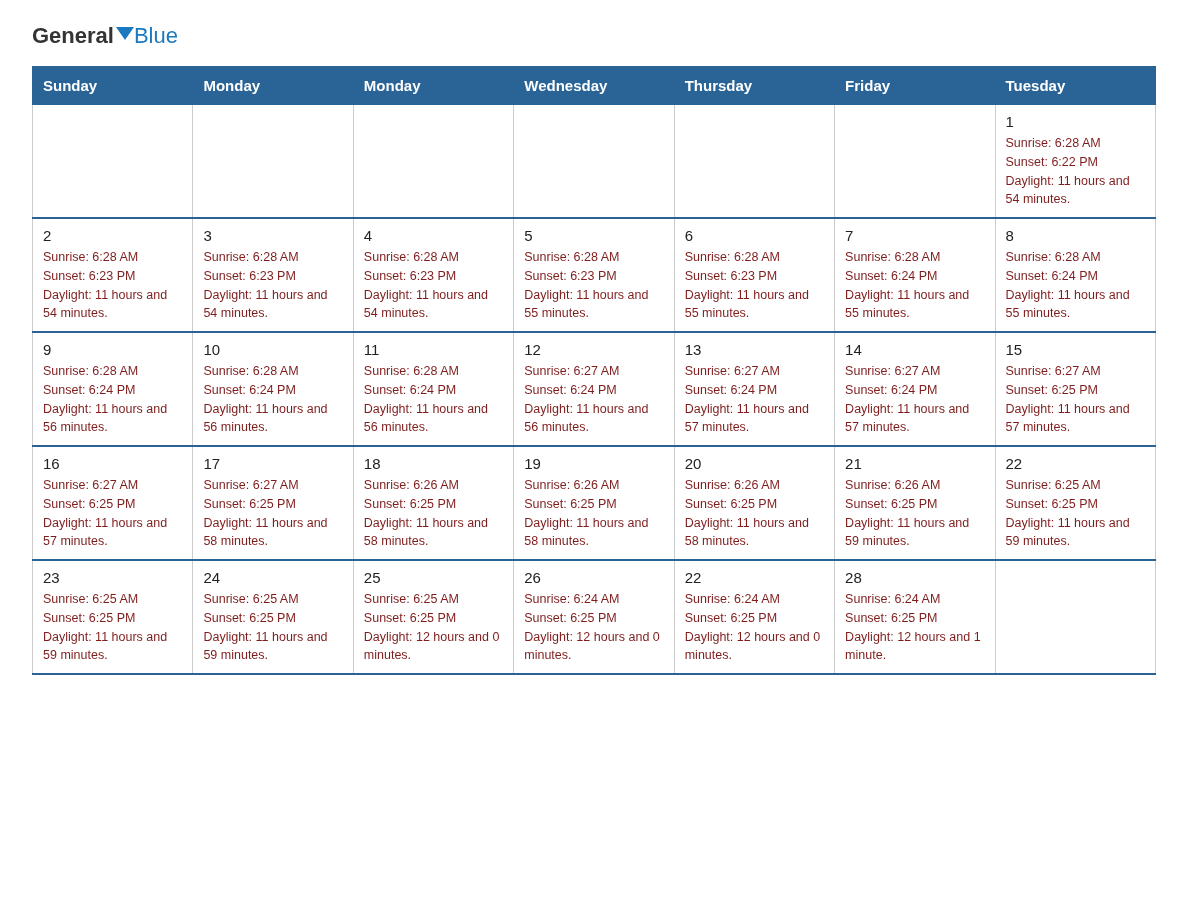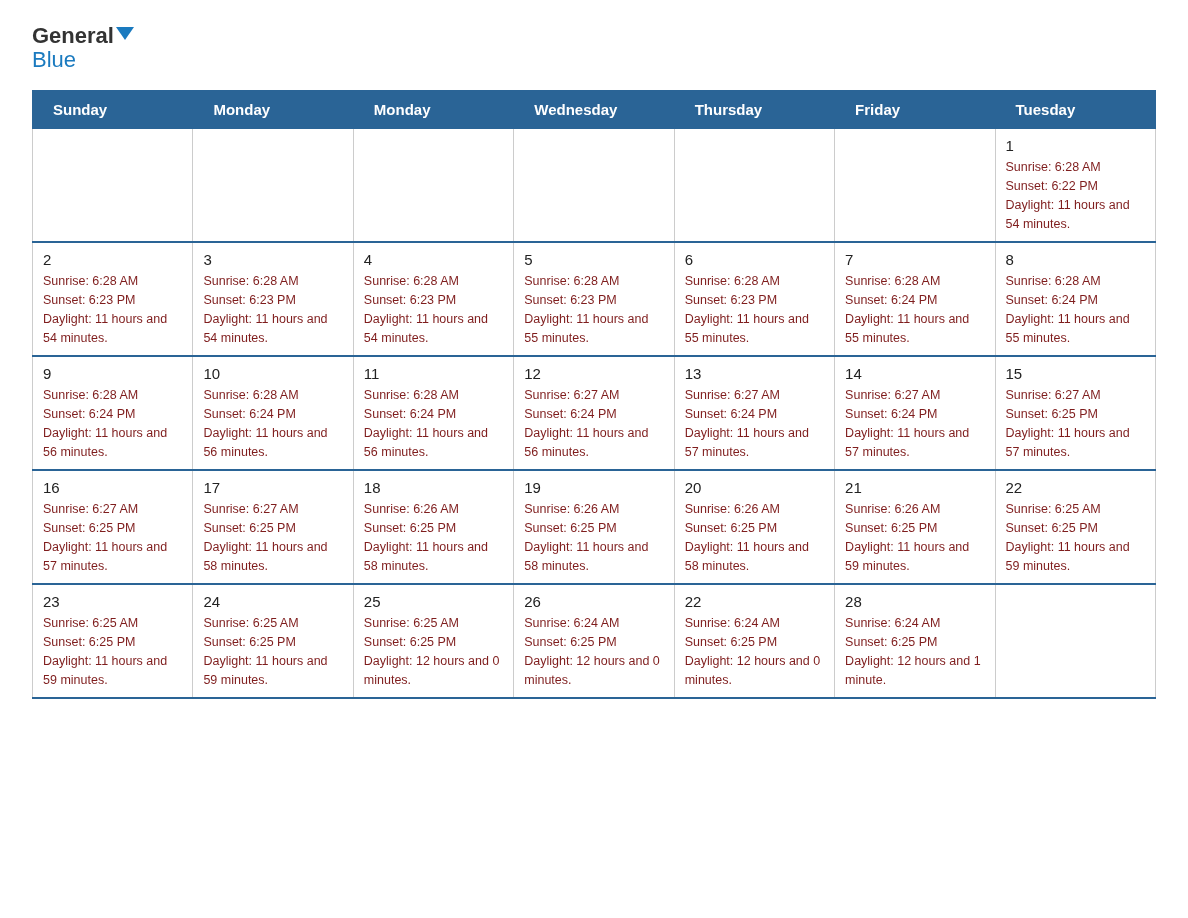--- a/index.html
+++ b/index.html
@@ -11,21 +11,21 @@
       min-height: 918px;
     }
     .header {
       display: flex;
       justify-content: space-between;
       align-items: flex-start;
       margin-bottom: 18px;
     }
     .logo {
       display: flex;
-      flex-direction: column;
+      flex-direction: row;
       align-items: flex-start;
     }
     .logo-text {
       font-size: 22px;
       font-weight: bold;
       color: #333;
       line-height: 1.1;
     }
     .logo-triangle {
       display: inline-block;
@@ -58,21 +58,21 @@
       width: 100%;
       border-collapse: collapse;
       border: 1px solid #bbb;
     }
     .calendar thead th {
       background-color: #2a6496;
       color: #fff;
       font-size: 15px;
       font-weight: bold;
       text-align: left;
-      padding: 10px 20px;
+      padding: 10px 10px;
       border: 1px solid #2a6496;
     }
     .calendar tbody td {
       vertical-align: top;
       padding: 8px 10px;
       border: 1px solid #ccc;
       width: 14.28%;
       min-height: 100px;
       font-size: 12.5px;
       color: #333;

